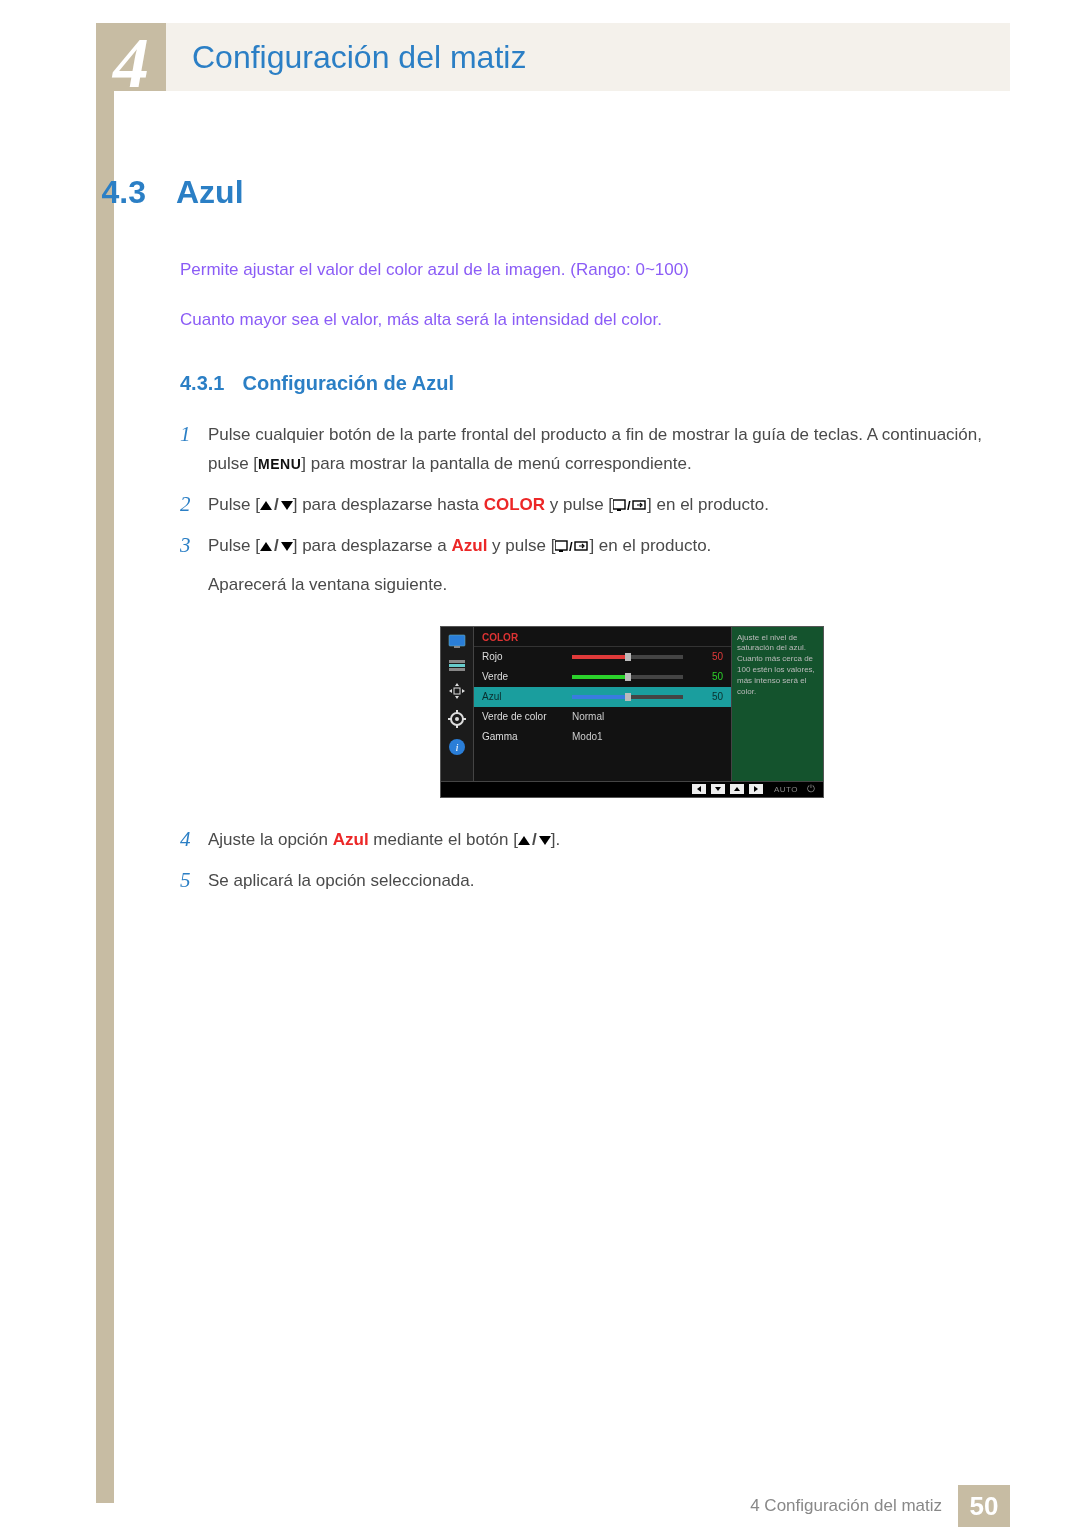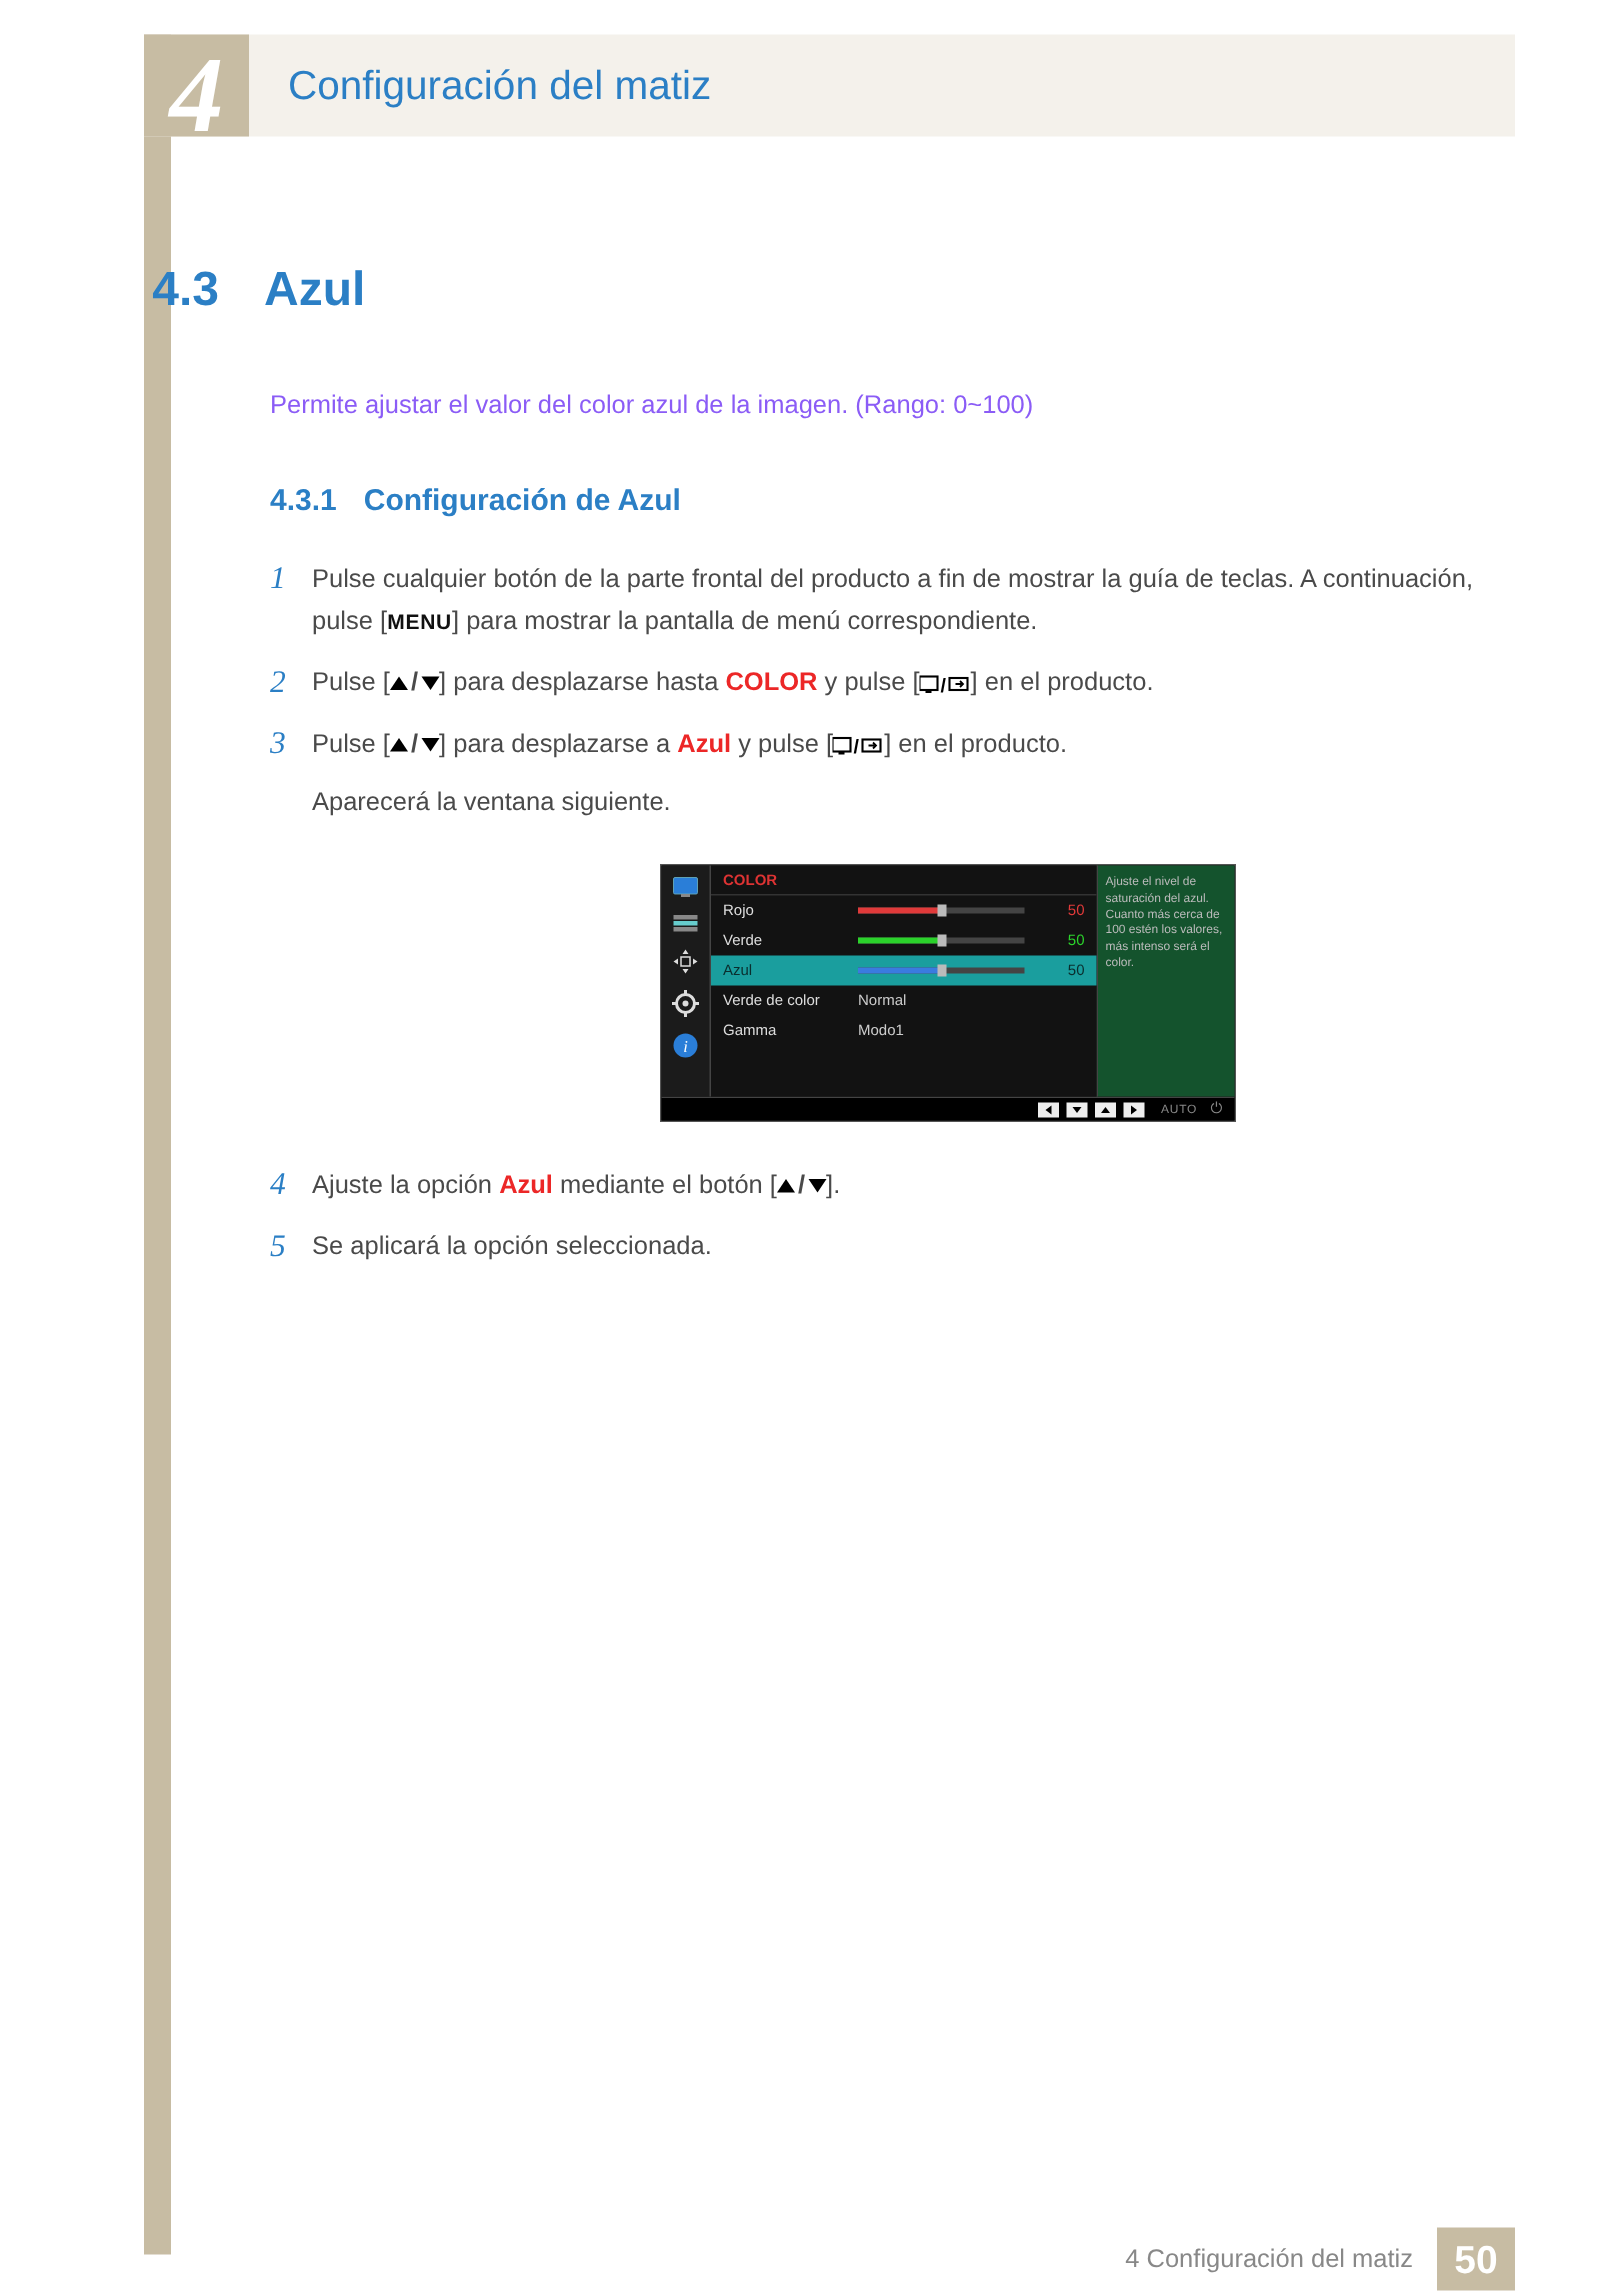--- a/index.html
+++ b/index.html
@@ -49,21 +49,21 @@
     font-weight: bold;
     font-style: italic;
     color: #fff;
     line-height: 1;
     font-family: Georgia, serif;
     position: relative;
     top: 6px;
   }
   .chapter-title {
     color: #2b7fc5;
-    font-size: 27px;
+    font-size: 32px;
     margin-left: 26px;
     font-weight: normal;
   }
   .content {
     position: absolute;
     left: 96px;
     top: 174px;
     right: 70px;
   }
   .sec-row {
@@ -318,20 +318,21 @@
   </div>
 
   <div class="content">
 
     <div class="sec-row">
       <div class="sec-num">4.3</div>
       <div class="sec-title">Azul</div>
     </div>
 
     <p class="body-para">Permite ajustar el valor del color azul de la imagen. (Rango: 0~100)</p>
+    <p class="body-para">Cuanto mayor sea el valor, más alta será la intensidad del color.</p>
 
     <div class="subsec-row">
       <span class="subsec-num">4.3.1</span>
       <span class="subsec-title">Configuración de Azul</span>
     </div>
 
     <div class="step-list">
 
       <div class="step-row">
         <div class="step-num">1</div>

